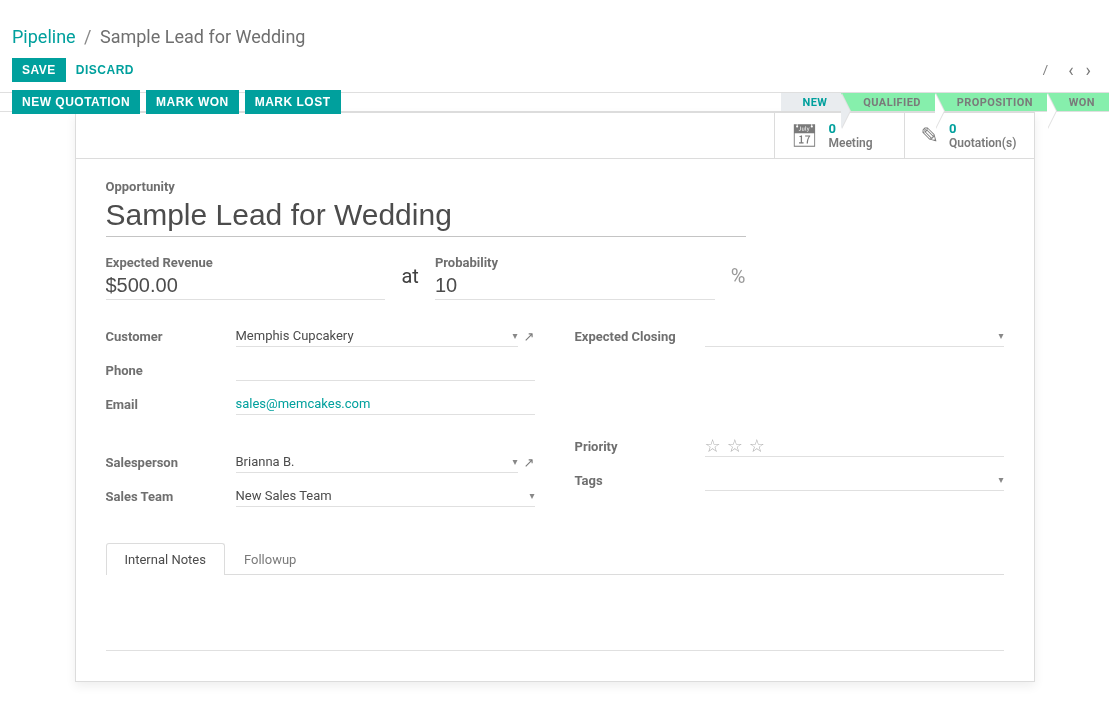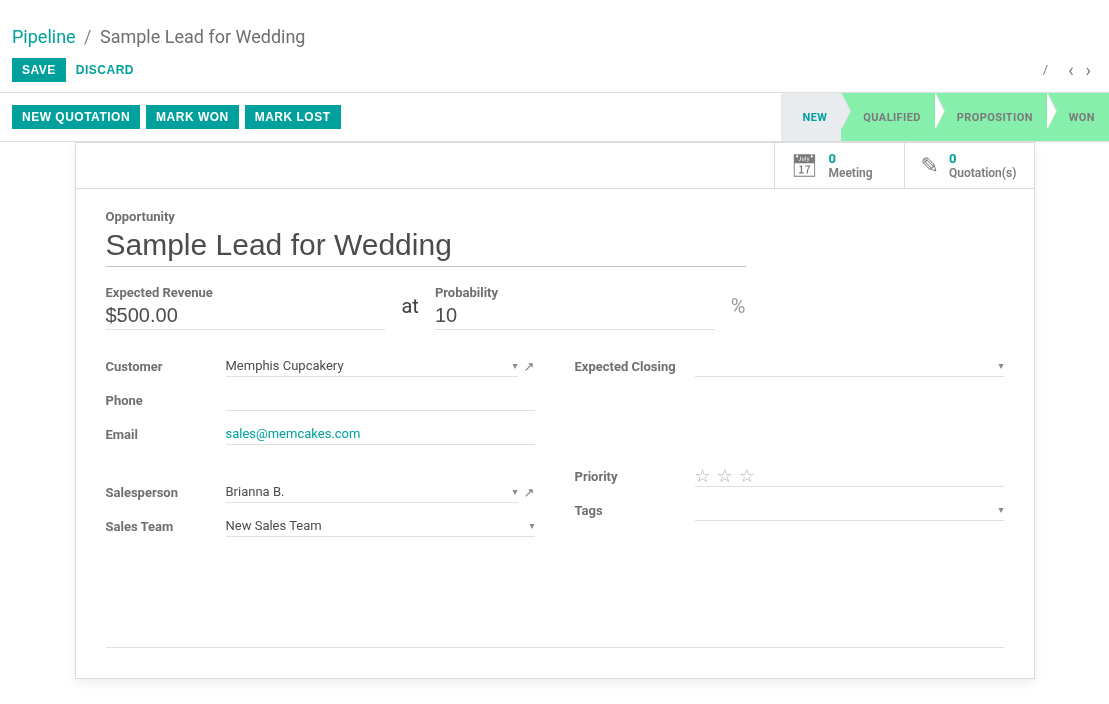--- a/index.html
+++ b/index.html
@@ -60,21 +60,21 @@
   padding: 2px 6px;
   color:#7a7a7a;
 }
 .slash { color:#7a7a7a; padding: 0 4px; }
 
 .statusbar {
   display:flex;
   border-top: 1px solid #dfdfdf;
   border-bottom: 1px solid #dfdfdf;
   align-items: stretch;
-  height: 50px;
+  height: 20px;
 }
 .status-actions { display:flex; gap:6px; padding: 4px 12px; align-items:center;}
 .status-actions .btn-primary { font-size:12px; }
 .status-stages { margin-left:auto; display:flex; align-items:stretch;}
 .stage {
   position: relative;
   display:flex;
   align-items:center;
   padding: 0 14px 0 22px;
   font-size: 11px;
@@ -149,21 +149,21 @@
   font-size:20px; color:#4c4c4c;
   outline:none; padding-bottom:2px;
   background:transparent;
 }
 .at { font-size:20px; color:#404040; padding-bottom:4px;}
 .pct { font-size:20px; color:#999; padding-bottom:4px;}
 
 .form-cols { display:flex; gap: 40px; }
 .fcol { flex:1; }
 .frow { display:flex; align-items:center; margin-bottom: 10px; min-height:24px;}
-.frow label { width: 120px; font-size:13px; font-weight:700; color:#6f6f6f; }
+.frow label { width: 130px; font-size:13px; font-weight:700; color:#6f6f6f; }
 .frow .val {
   flex:1;
   border-bottom:1px solid #e0e0e0;
   min-height: 22px;
   display:flex;
   align-items:center;
   gap:6px;
   color:#4c4c4c;
   font-size:13px;
 }
@@ -338,16 +338,20 @@
             <div class="val">
               <span></span>
               <span class="dd">▾</span>
             </div>
           </div>
         </div>
       </div>
 
       <div class="spacer"></div>
 
+      <div class="tabs">
+        <div class="tab active">Internal Notes</div>
+        <div class="tab">Followup</div>
+      </div>
       <div class="notes-area"></div>
     </div>
   </div>
 </div>
 
 </body></html>

